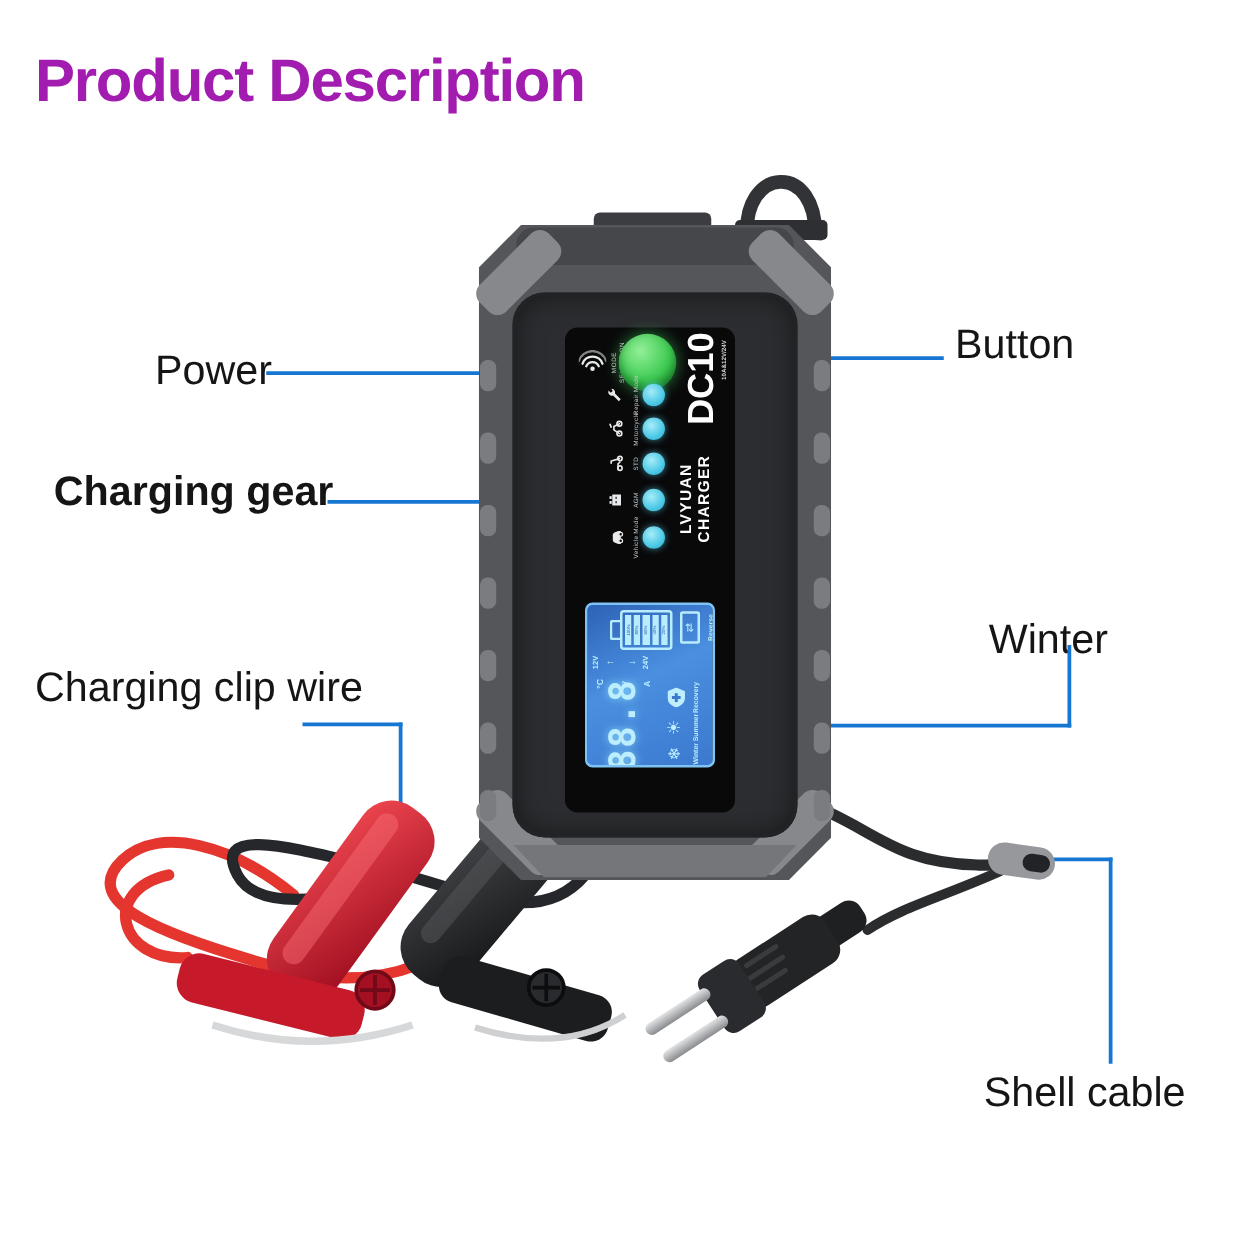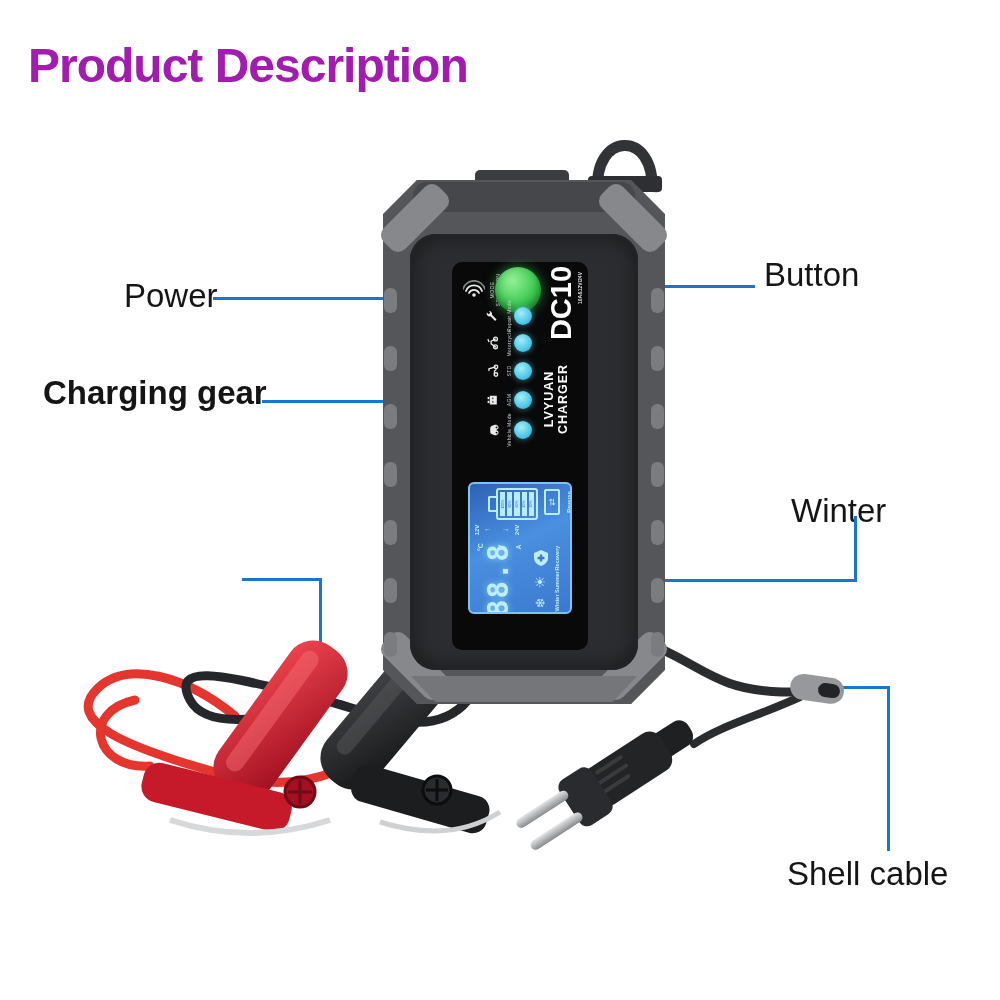--- a/index.html
+++ b/index.html
@@ -304,20 +304,21 @@
 
   <div class="lbl" style="left:43px;top:372px">
     <span>Charging gear</span>
   </div>
   <div class="ln" style="left:262px;top:400px;width:200px;height:3px"></div>
 
   <div class="lbl" style="left:791px;top:492px">Winter</div>
   <div class="ln" style="left:854px;top:516px;width:3px;height:66px"></div>
   <div class="ln" style="left:572px;top:579px;width:285px;height:3px"></div>
 
+  <div class="lbl" style="left:28px;top:531px">Charging clip wire</div>
   <div class="ln" style="left:242px;top:578px;width:80px;height:3px"></div>
   <div class="ln" style="left:319px;top:578px;width:3px;height:84px"></div>
 
   <div class="lbl" style="left:787px;top:855px">Shell cable</div>
   <div class="ln" style="left:823px;top:686px;width:67px;height:3px"></div>
   <div class="ln" style="left:887px;top:686px;width:3px;height:165px"></div>
 
 </div>
 
 </body></html>

